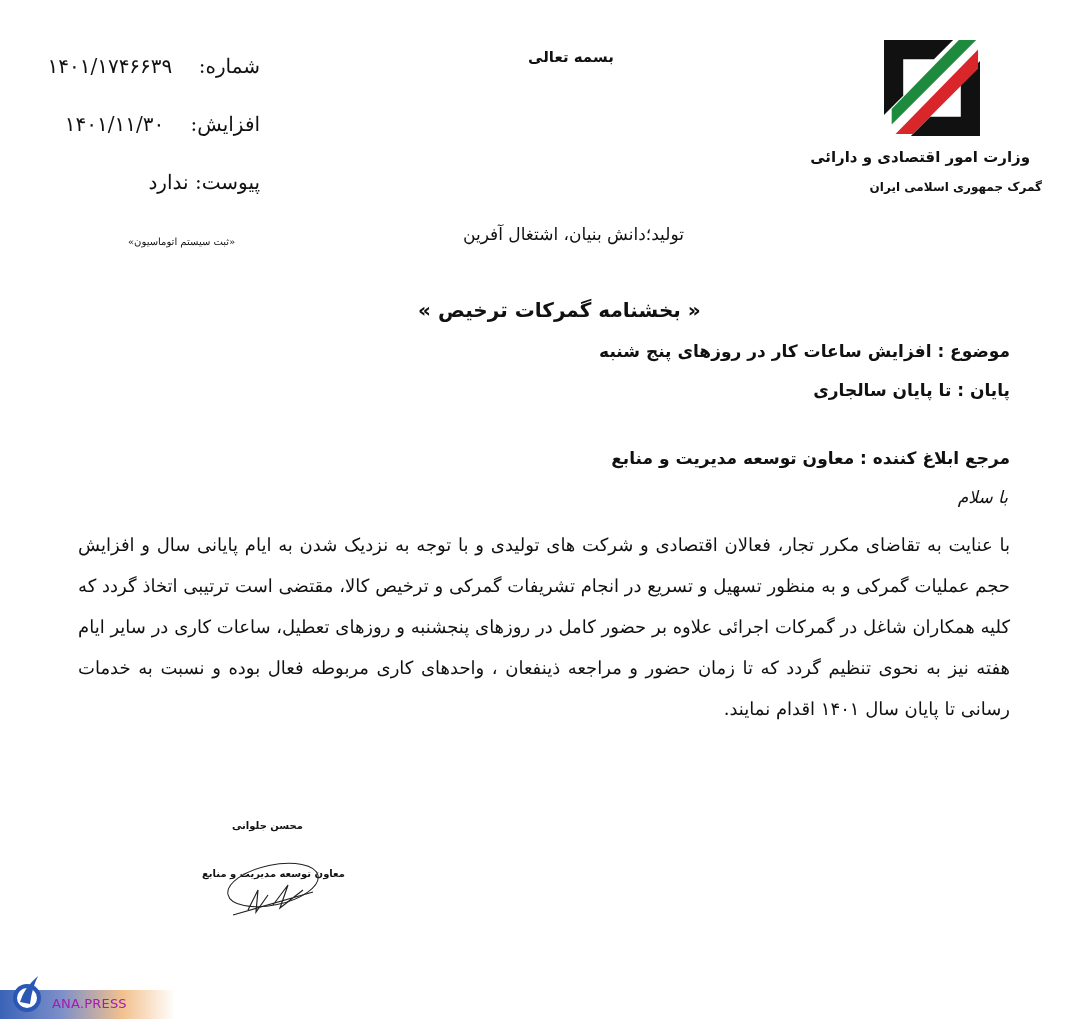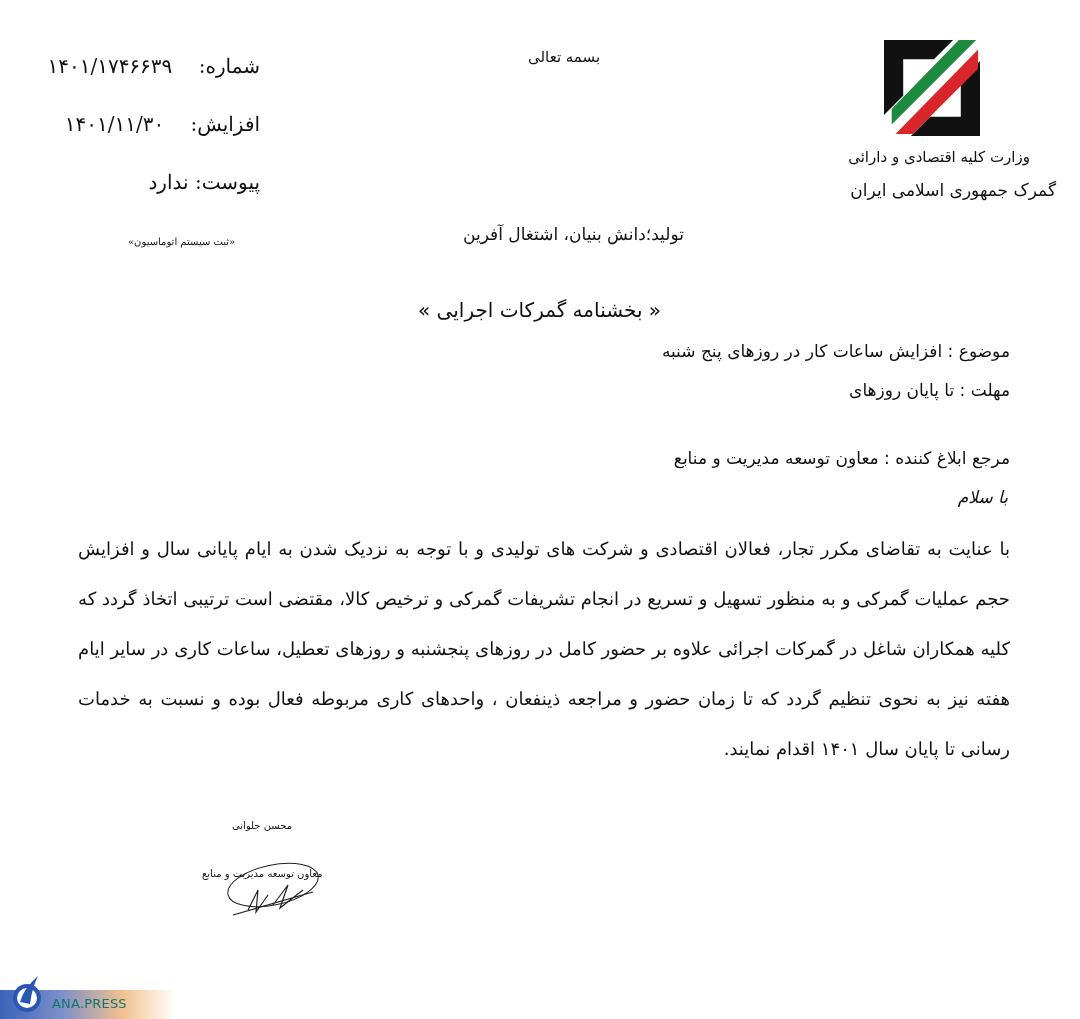--- a/index.html
+++ b/index.html
@@ -1,78 +1,78 @@
 <!DOCTYPE html>
 <html><head>
 <meta charset="utf-8">
 <style>
   html, body { margin:0; padding:0; }
   body { width:1080px; height:1019px; background:#ffffff; position:relative; overflow:hidden;
          font-family:"DejaVu Serif", serif; color:#111; }
   .abs { position:absolute; }
   .rtl { direction:rtl; unicode-bidi:embed; }
-  .bold { font-family:"DejaVu Sans", sans-serif; font-weight:normal; }
+  .bold { font-family:"DejaVu Sans", sans-serif; font-weight:bold; }
   .num { direction:ltr; unicode-bidi:embed; }
 
   
   #logo { left:884px; top:40px; width:96px; height:96px; }
   .org-line { right:50px; text-align:center; font-size:15px; }
 
   
   .meta-row { font-size:20px; white-space:nowrap; }
   .meta-label { margin-left:20px; }
 
   .title-center { font-size:15px; }
 
-  #body-text { left:78px; width:932px; top:524px; font-size:18px; line-height:50px;
+  #body-text { left:78px; width:932px; top:524px; font-size:18px; line-height:41px;
                text-align:justify; text-align-last:right; }
   #greeting { right:72px; top:487px; font-size:17px; font-style:italic; }
 
   .subject-line { right:70px; font-size:17px; white-space:nowrap; }
   .sig-text { font-size:10px; white-space:nowrap; }
 
   #watermark { left:0; top:990px; width:175px; height:29px;
                background:linear-gradient(90deg,#3a63b8 0%, #7c8fc9 35%, #f2c18e 70%, rgba(255,255,255,0) 100%); }
-  #wm-label { left:52px; top:996px; font-family:"DejaVu Sans", sans-serif; font-size:13px; color:#0f766e; letter-spacing:0.2px; }
+  #wm-label { left:52px; top:996px; font-family:"DejaVu Sans", sans-serif; font-size:13px; color:#a21caf; letter-spacing:0.2px; }
   #wm-logo { left:10px; top:970px; width:34px; height:44px; }
 </style>
 </head>
 <body>
 
 <svg id="logo" class="abs" viewBox="0 0 100 100">
   <polygon points="0,0 72,0 52,20 20,20 20,58 0,78" fill="#111111"></polygon>
   <polygon points="100,22 100,100 28,100 48,80 80,80 80,42" fill="#111111"></polygon>
   <polygon points="84,2 96,2 16,82 4,82" fill="#ffffff"></polygon>
   <polygon points="78,0 96,0 8,88 8,72" fill="#1e8a3e"></polygon>
   <polygon points="98,10 98,30 30,98 12,98" fill="#d9262b"></polygon>
 </svg>
-<div class="abs org-line rtl bold" style="top:148px;">وزارت کلیه اقتصادی و دارائی</div>
-<div class="abs org-line rtl bold" style="top:180px; right:24px; font-size:17px;">گمرک جمهوری اسلامی ایران</div>
+<div class="abs org-line rtl bold" style="top:148px;">وزارت امور اقتصادی و دارائی</div>
+<div class="abs org-line rtl bold" style="top:180px; right:38px; font-size:12px;">گمرک جمهوری اسلامی ایران</div>
 
 <div class="abs title-center rtl bold" style="left:528px; top:48px;">بسمه تعالی</div>
 
 <div class="abs rtl" style="left:463px; top:224px; font-size:17px;">تولید؛دانش بنیان، اشتغال آفرین</div>
 
 <div class="abs meta-row rtl" style="right:820px; top:54px;">
   <span class="meta-label">شماره:</span>
   <span class="num">۱۴۰۱/۱۷۴۶۶۳۹</span>
 </div>
 <div class="abs meta-row rtl" style="right:820px; top:112px;">
   <span class="meta-label">افزایش:</span>
   <span class="num">۱۴۰۱/۱۱/۳۰</span>
 </div>
 <div class="abs meta-row rtl" style="right:820px; top:170px;">
   <span>پیوست:</span>
   <span>ندارد</span>
 </div>
 <div class="abs rtl" style="left:128px; top:236px; font-size:10px;">«ثبت سیستم اتوماسیون»</div>
 
-<div class="abs rtl bold" style="left:418px; top:298px; font-size:20px;">« بخشنامه گمرکات اجرایی »</div>
+<div class="abs rtl bold" style="left:418px; top:298px; font-size:20px;">« بخشنامه گمرکات ترخیص »</div>
 <div class="abs subject-line rtl bold" style="top:341px;">موضوع : افزایش ساعات کار در روزهای پنج شنبه</div>
-<div class="abs subject-line rtl bold" style="top:380px;">مهلت : تا پایان روزهای</div>
+<div class="abs subject-line rtl bold" style="top:380px;">پایان : تا پایان سالجاری</div>
 <div class="abs subject-line rtl bold" style="top:418px;margin-top:30px;">مرجع ابلاغ کننده : معاون توسعه مدیریت و منابع</div>
 
 <div id="greeting" class="abs rtl">با سلام</div>
 <div id="body-text" class="abs rtl">با عنایت به تقاضای مکرر تجار، فعالان اقتصادی و شرکت های تولیدی و با توجه به نزدیک شدن به ایام پایانی سال و افزایش حجم عملیات گمرکی و به منظور تسهیل و تسریع در انجام تشریفات گمرکی و ترخیص کالا، مقتضی است ترتیبی اتخاذ گردد که کلیه همکاران شاغل در گمرکات اجرائی علاوه بر حضور کامل در روزهای پنجشنبه و روزهای تعطیل، ساعات کاری در سایر ایام هفته نیز به نحوی تنظیم گردد که تا زمان حضور و مراجعه ذینفعان ، واحدهای کاری مربوطه فعال بوده و نسبت به خدمات رسانی تا پایان سال ۱۴۰۱ اقدام نمایند.</div>
 
 <div class="abs sig-text rtl bold" style="left:232px; top:820px;">محسن جلوانی</div>
 <div class="abs sig-text rtl bold" style="left:202px; top:868px;">معاون توسعه مدیریت و منابع</div>
 <svg class="abs" style="left:218px; top:850px; width:110px; height:75px;" viewBox="0 0 110 75">
   <ellipse cx="55" cy="35" rx="46" ry="20" transform="rotate(-12 55 35)" fill="none" stroke="#222" stroke-width="1"></ellipse>
   <path d="M15 65 L95 42 M30 60 L40 40 L38 62 L50 45 M55 55 L70 35 L62 58 L85 40" fill="none" stroke="#222" stroke-width="1.2"></path>

